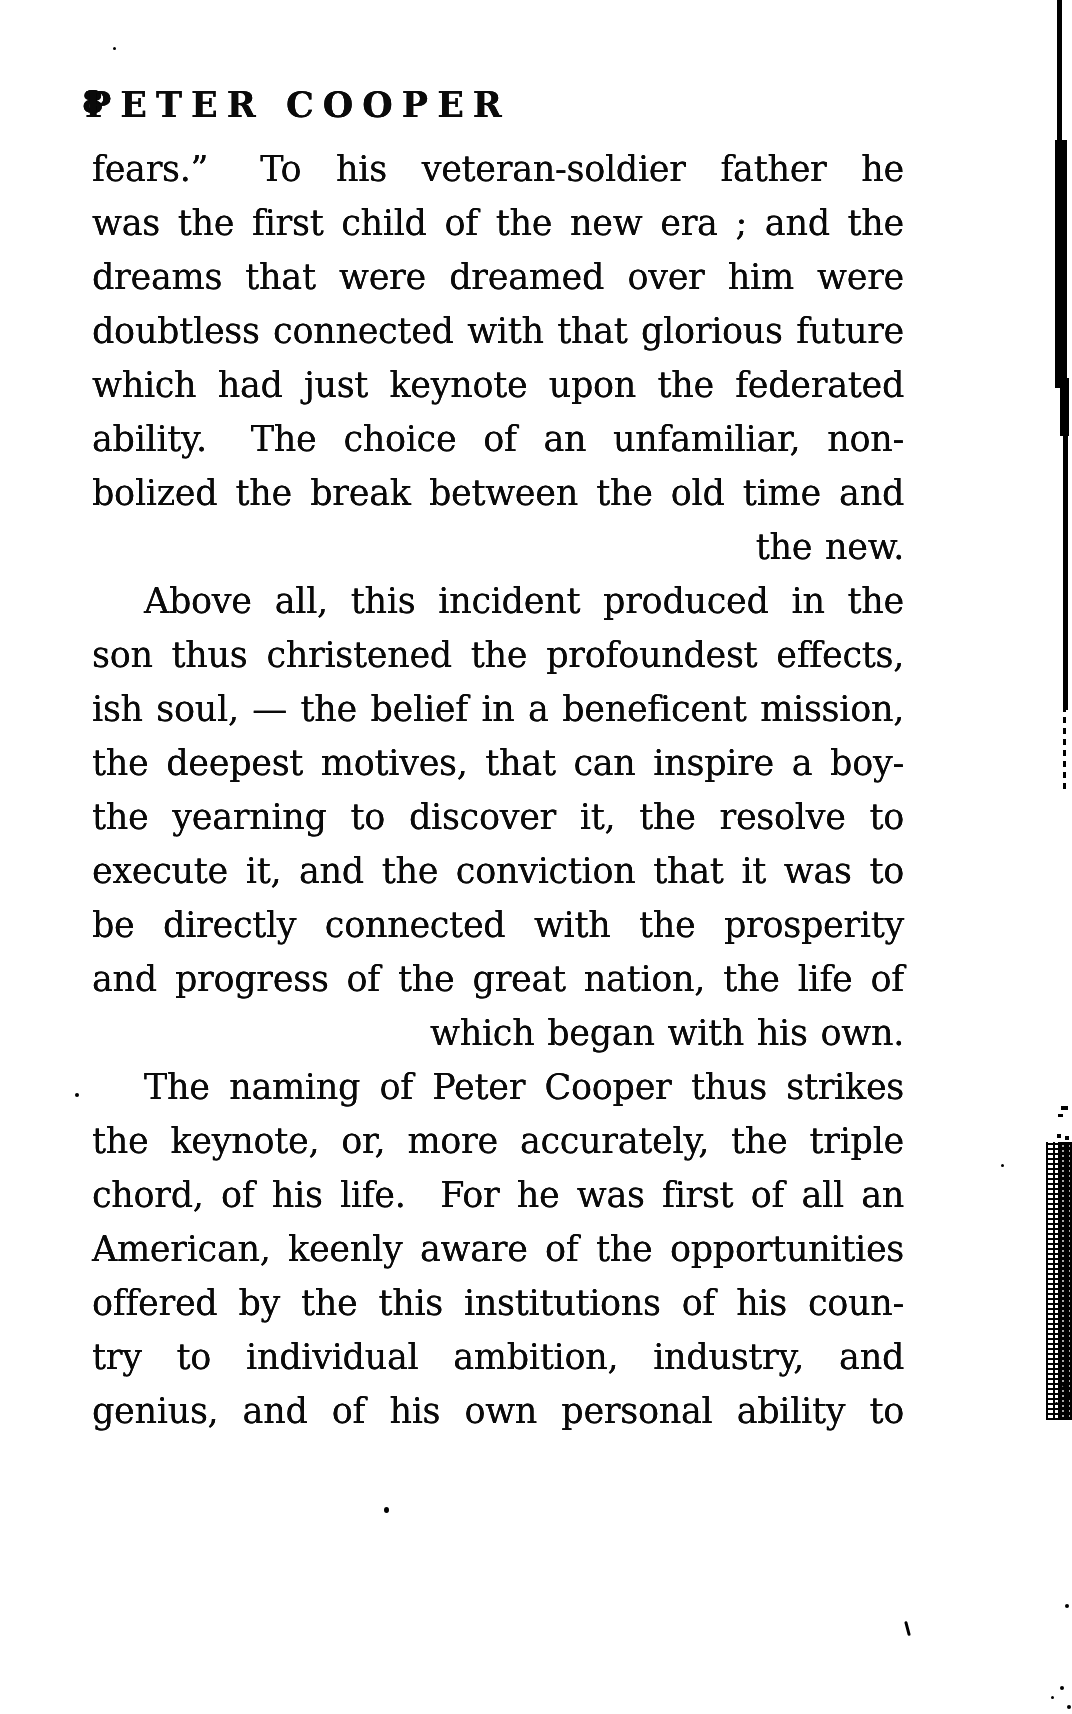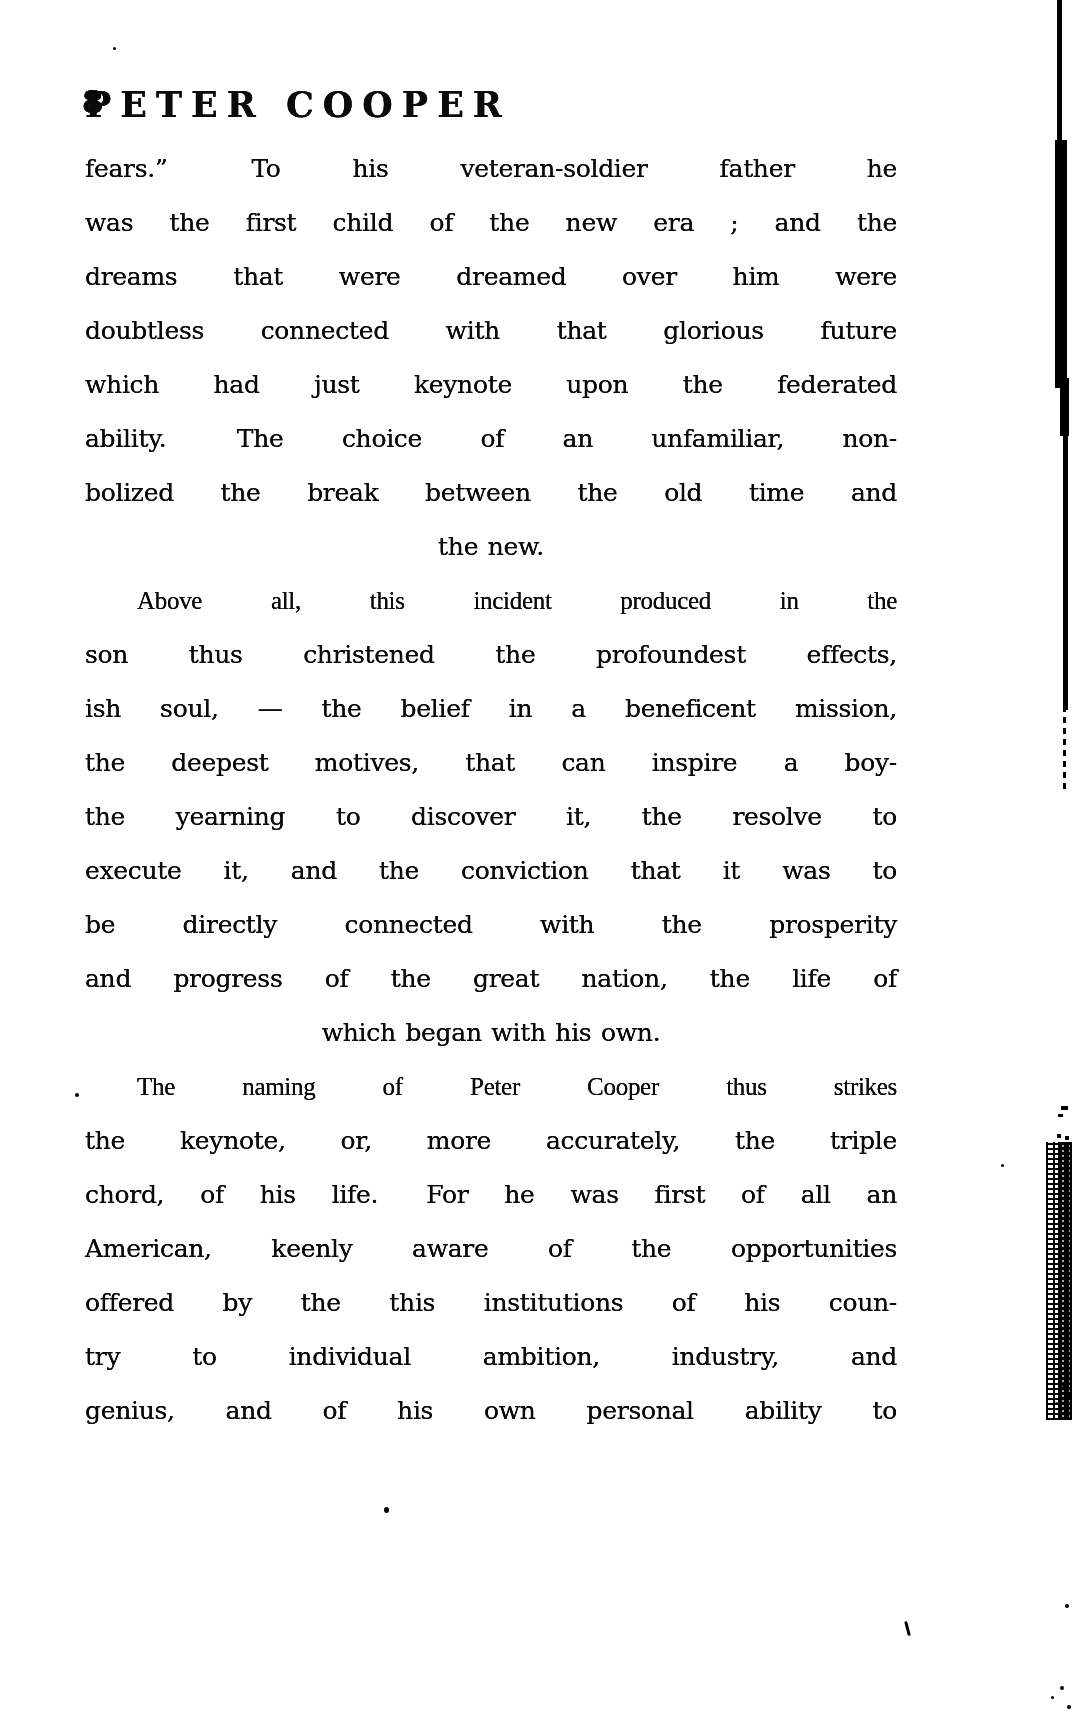--- a/index.html
+++ b/index.html
@@ -29,31 +29,31 @@
     left: 85px; top: 84px; width: 812px;
     text-align: left;
     font-size: 35px; font-weight: 700;
     letter-spacing: 9px;
     white-space: nowrap;
     text-shadow: 0 0 0.5px #000;
   }
   
   .bodytext {
     position: absolute;
-    left: 85px; top: 142px; width: 812px;
-    font-size: 25px;
+    left: 92px; top: 142px; width: 812px;
+    font-size: 35px;
     line-height: 54px;
     letter-spacing: -0.3px;
     word-spacing: 2px;
     text-shadow: 0 0 0.6px #000;
   }
   .line { height: 54px; overflow: visible; white-space: nowrap; }
   .line.j { text-align: justify; text-align-last: justify; white-space: normal; }
-  .line.l { text-align: center; }
-  .line.ind { padding-left: 52px; font-family: Liberation Serif, serif; }
+  .line.l { text-align: right; }
+  .line.ind { padding-left: 52px; }
   
   .art { position: absolute; background: #000; }
   .round { border-radius: 50%; }
   .dashline {
     background: repeating-linear-gradient(180deg, #000 0 6px, transparent 6px 11px);
   }
   .noise {
     background:
       repeating-linear-gradient(0deg, #000 0 2px, transparent 2px 5px),
       repeating-linear-gradient(90deg, #000 0 2px, transparent 2px 7px);

